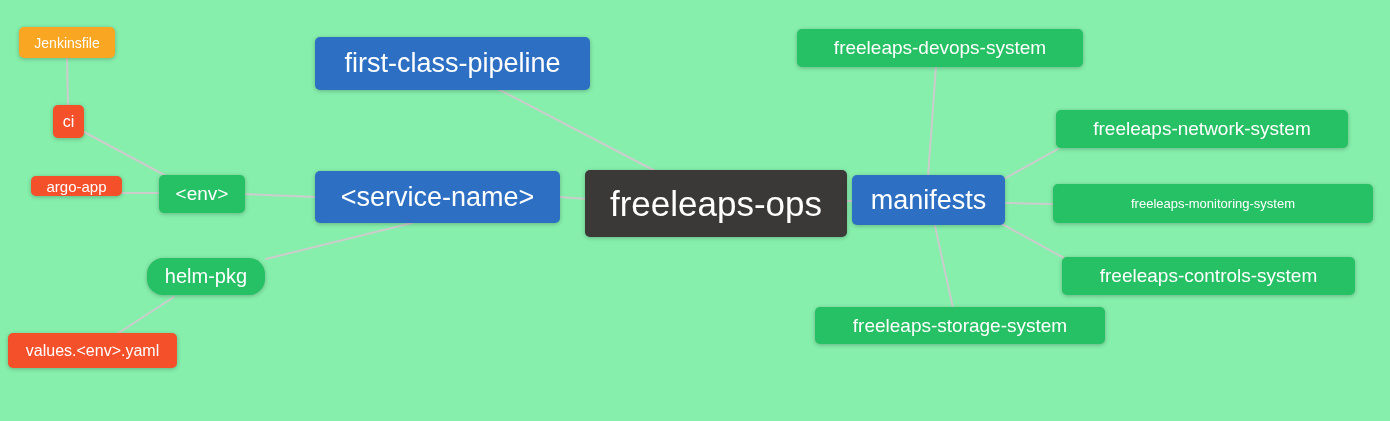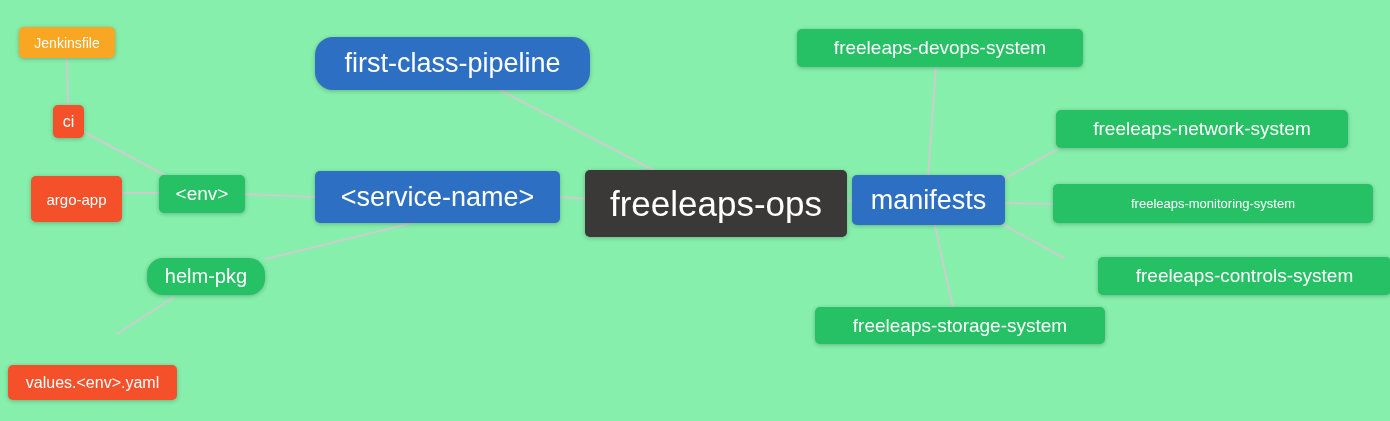--- a/index.html
+++ b/index.html
@@ -62,39 +62,39 @@
     <line x1="1058" y1="149" x2="1002" y2="180"></line>
     <line x1="1006" y1="203" x2="1055" y2="204"></line>
     <line x1="1002" y1="224" x2="1064" y2="258"></line>
     <line x1="935" y1="226" x2="953" y2="308"></line>
   </svg>
 
   <div class="node orange" style="left:19px;  top:27px;  width:96px;  height:31px; font-size:14px;">Jenkinsfile</div>
 
   <div class="node red" style="left:53px;  top:105px; width:31px;  height:33px; font-size:16px;">ci</div>
 
-  <div class="node red" style="left:31px;  top:176px; width:91px;  height:46px; font-size:15px;">argo-app</div>
+  <div class="node red" style="left:31px;  top:176px; width:91px;  height:20px; font-size:15px;">argo-app</div>
 
   <div class="node green" style="left:159px; top:175px; width:86px;  height:38px; font-size:19px;">&lt;env&gt;</div>
 
   <div class="node green" style="left:147px; top:258px; width:118px; height:37px; font-size:20px;border-radius:16px;">helm-pkg</div>
 
-  <div class="node red" style="left:8px;   top:333px; width:169px; height:35px; font-size:16px;margin-top:32px;">values.&lt;env&gt;.yaml</div>
+  <div class="node red" style="left:8px;   top:333px; width:169px; height:35px; font-size:16px;">values.&lt;env&gt;.yaml</div>
 
-  <div class="node blue" style="left:315px; top:37px;  width:275px; height:53px; font-size:27px;border-radius:18px;">first-class-pipeline</div>
+  <div class="node blue" style="left:315px; top:37px;  width:275px; height:53px; font-size:27px;">first-class-pipeline</div>
 
   <div class="node blue" style="left:315px; top:171px; width:245px; height:52px; font-size:27px;">&lt;service-name&gt;</div>
 
   <div class="node dark" style="left:585px; top:170px; width:262px; height:67px; font-size:35px;text-align:right;">freeleaps-ops</div>
 
   <div class="node blue" style="left:852px; top:175px; width:153px; height:50px; font-size:27px;">manifests</div>
 
   <div class="node green" style="left:797px; top:29px;  width:286px; height:38px; font-size:19px;">freeleaps-devops-system</div>
 
   <div class="node green" style="left:1056px;top:110px; width:292px; height:38px; font-size:19px;">freeleaps-network-system</div>
 
   <div class="node green" style="left:1053px;top:184px; width:320px; height:39px; font-size:13px;">freeleaps-monitoring-system</div>
 
-  <div class="node green" style="left:1062px;top:257px; width:293px; height:38px; font-size:19px;margin-left:36px;">freeleaps-controls-system</div>
+  <div class="node green" style="left:1062px;top:257px; width:293px; height:38px; font-size:19px;">freeleaps-controls-system</div>
 
   <div class="node green" style="left:815px; top:307px; width:290px; height:37px; font-size:19px;">freeleaps-storage-system</div>
 
 </div>
 
 </body></html>

